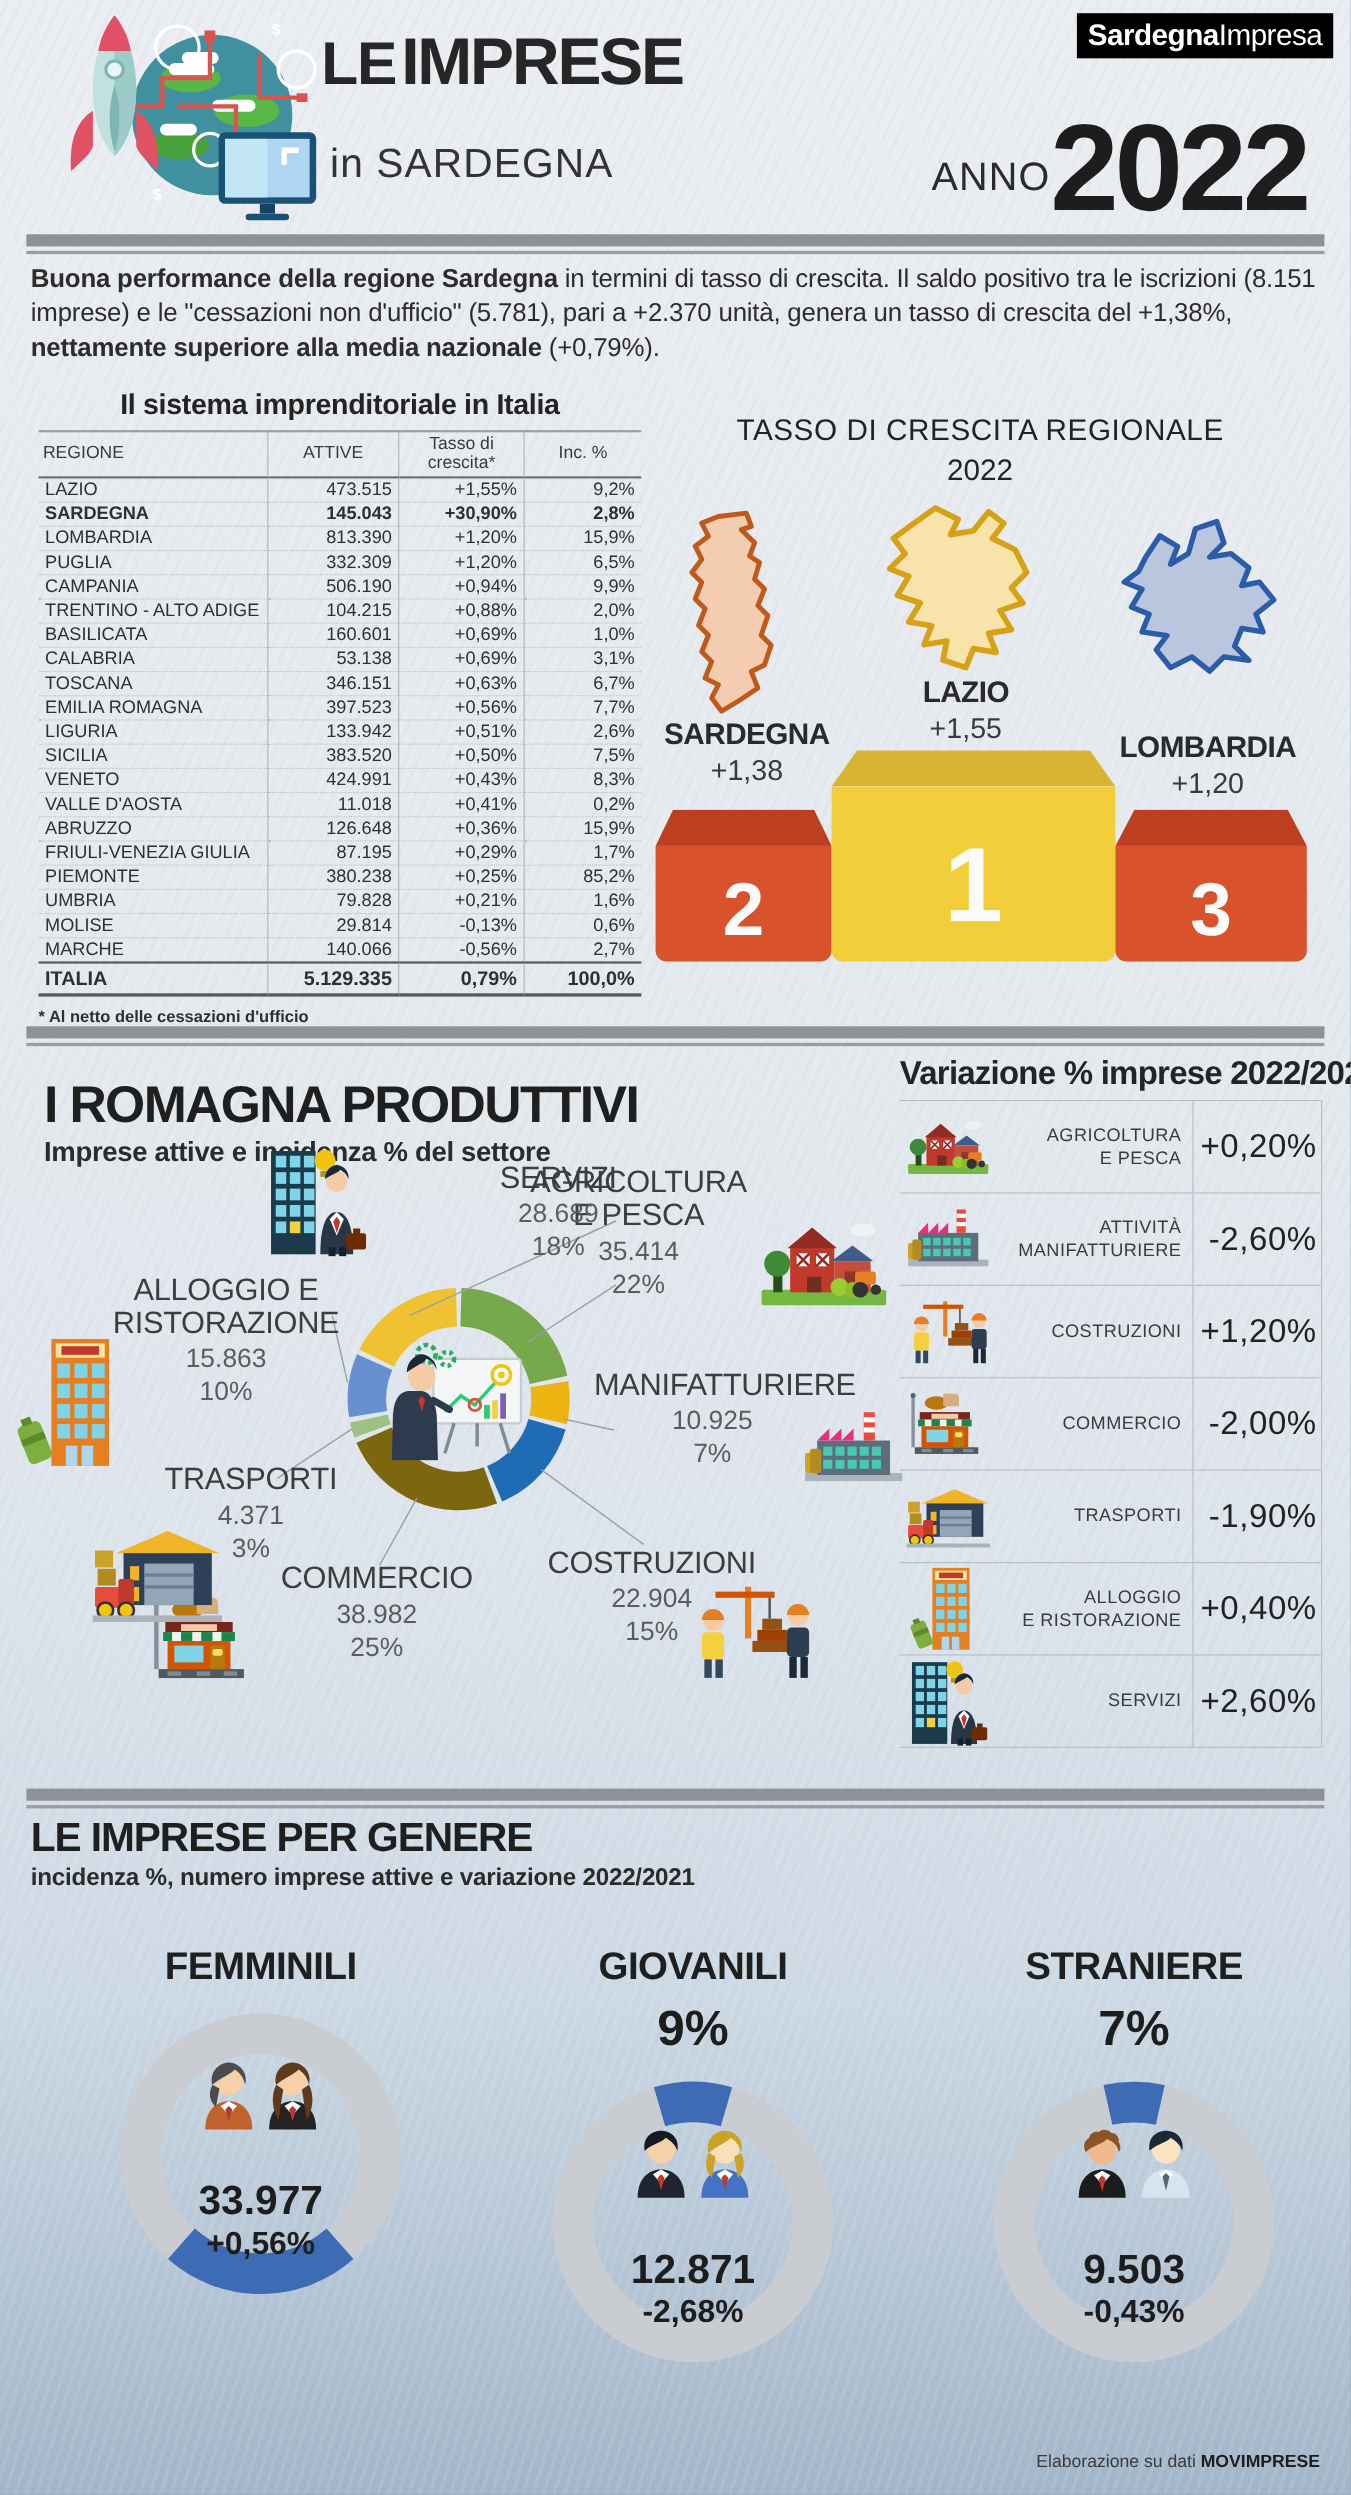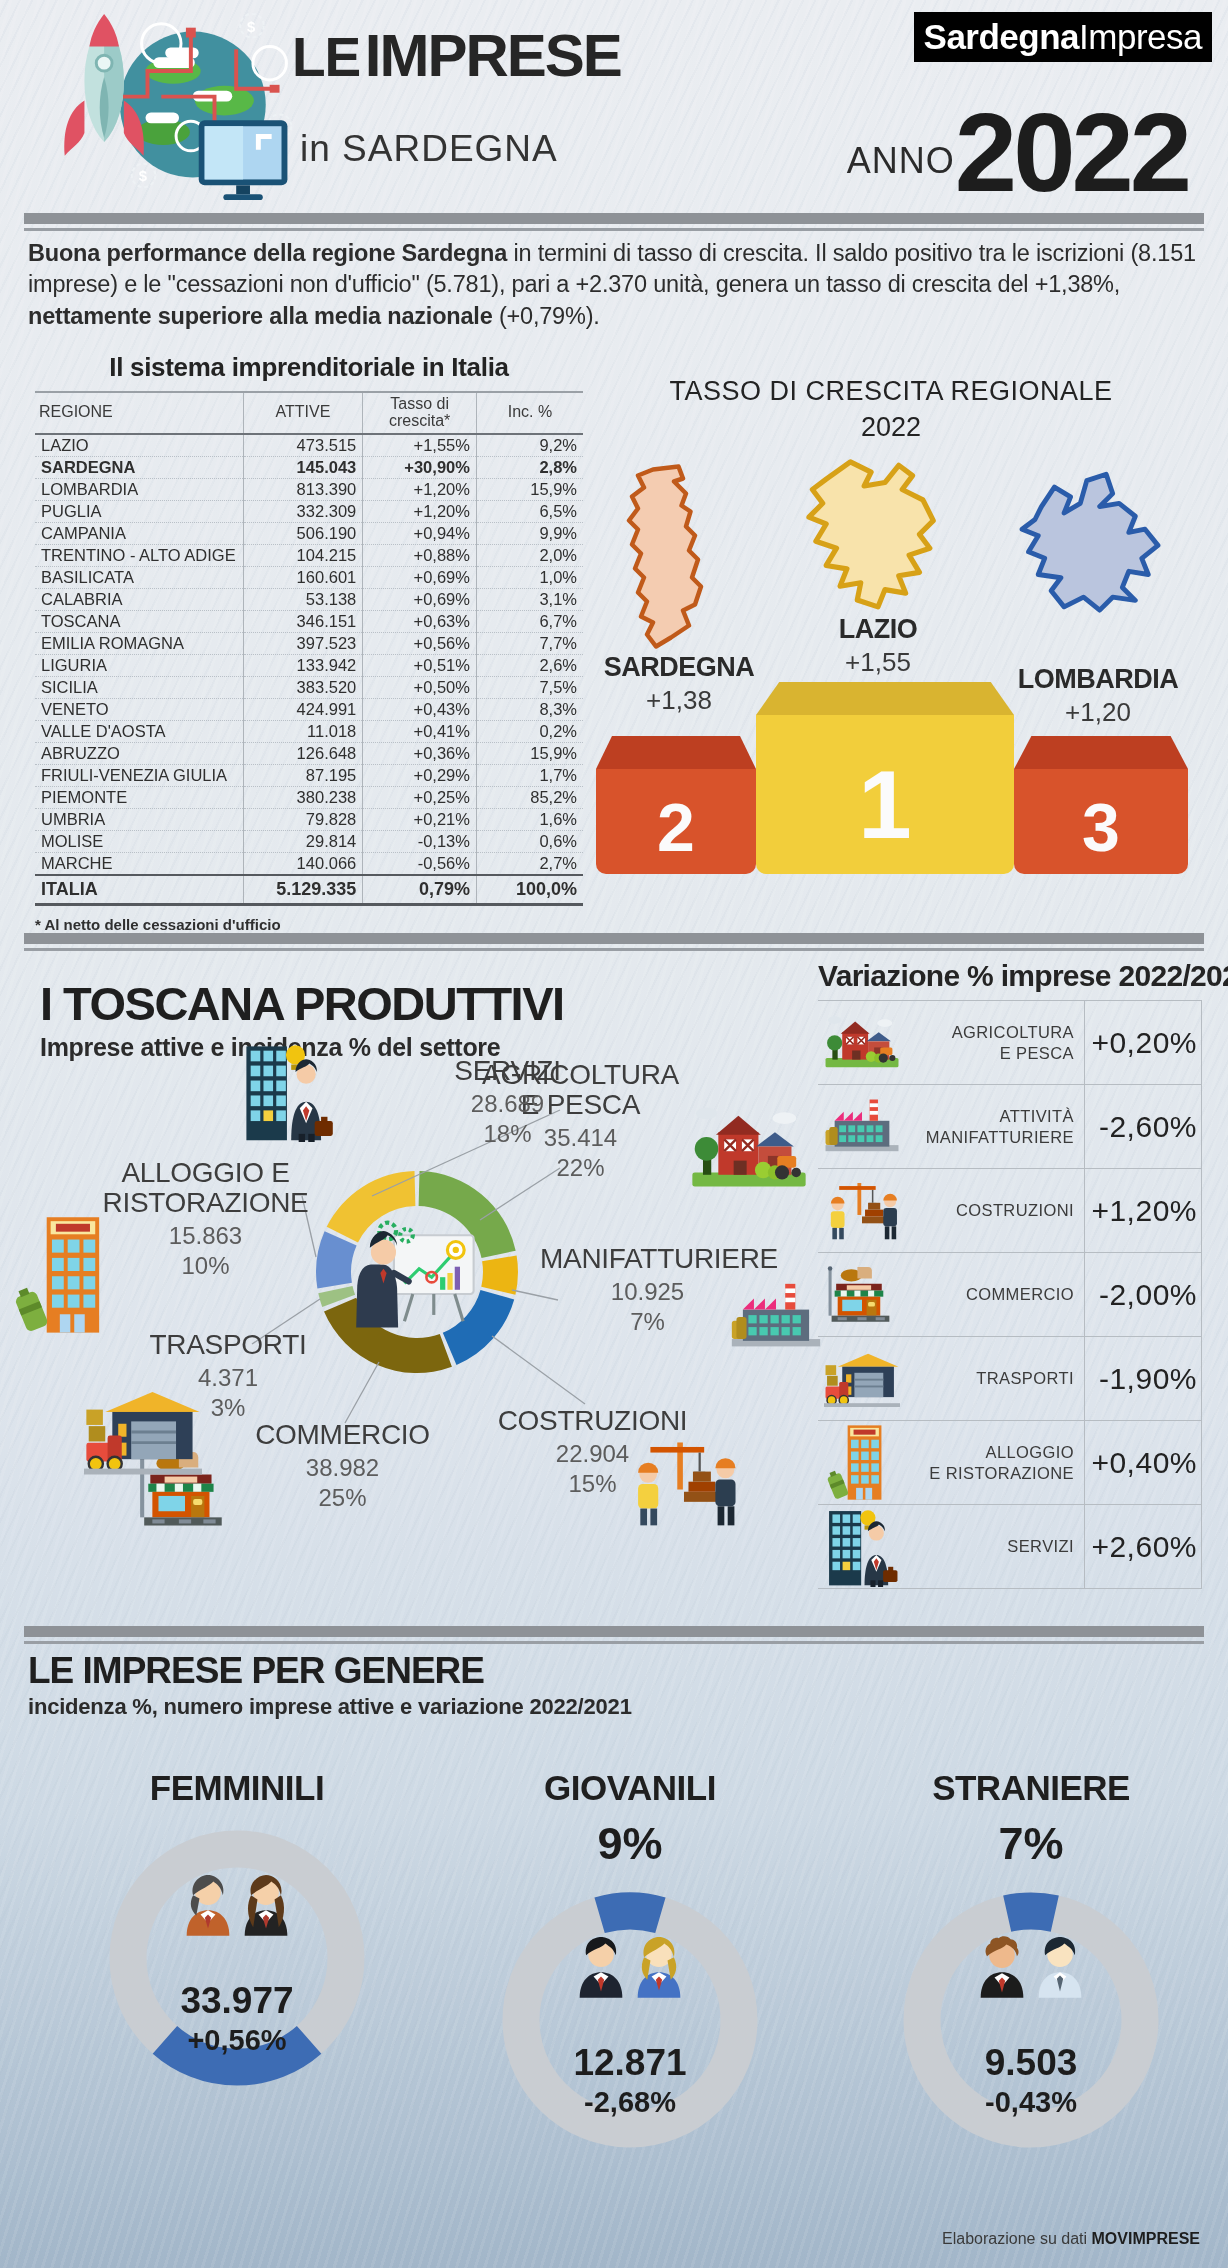--- a/index.html
+++ b/index.html
@@ -8,21 +8,21 @@
     background:linear-gradient(180deg,#eaedf1 0%,#e4e9ee 42%,#dde4ec 62%,#cdd9e4 80%,#b3c4d4 92%,#a2b6c9 100%);}
   .texture{position:absolute;inset:0;pointer-events:none;opacity:.45;
     background:
       repeating-linear-gradient(107deg, rgba(255,255,255,.20) 0 3px, rgba(0,0,0,0) 3px 9px),
       repeating-linear-gradient(-64deg, rgba(160,176,192,.18) 0 2px, rgba(0,0,0,0) 2px 11px);}
   .divider{position:absolute;left:24px;right:24px;}
   .divider .bar{height:11px;background:#8e9297;}
   .divider .line{height:3px;background:#999ea4;margin-top:4px;}
 
   
-  .logo{position:absolute;top:12px;right:16px;background:#000;color:#fff;padding:5px 10px;font-size:35px;letter-spacing:-.5px;}
+  .logo{position:absolute;top:12px;right:16px;background:#000;color:#fff;padding:5px 10px;font-size:27px;letter-spacing:-.5px;}
   .logo b{font-weight:800;}
   .hero-illus{position:absolute;left:42px;top:6px;width:278px;height:202px;}
   .h-title{position:absolute;left:292px;top:28px;line-height:.92;color:#262626;white-space:nowrap;}
   .h-title .le{font-size:55px;font-weight:800;letter-spacing:-1px;}
   .h-title .imprese{font-size:60px;font-weight:800;letter-spacing:-2px;}
   .h-sub{position:absolute;left:300px;top:128px;font-size:37px;color:#333;letter-spacing:1px;}
   .h-sub .in{text-transform:lowercase;}
   .anno{position:absolute;right:40px;top:88px;white-space:nowrap;}
   .anno .lbl{font-size:36px;color:#2b2b2b;letter-spacing:1px;vertical-align:18px;}
   .anno .yr{font-size:112px;font-weight:800;letter-spacing:-4px;color:#1d1d1d;}
@@ -381,21 +381,21 @@
       </div>
     </div>
   </div>
 
   <div class="divider" style="top:933px">
       <div class="bar"></div>
       <div class="line"></div>
     </div>
 
   <div class="sec-title">
-    <h2>I TOSCANA PRODUTTIVI</h2>
+    <h2>I ROMAGNA PRODUTTIVI</h2>
     <div class="sub">Imprese attive e incidenza % del settore</div>
   </div>
 
   <div class="donut-area">
     <svg class="base" viewBox="0 0 816 625">
         <path d="M419.5,171.0 A101,101 0 0 1 515.7,250.7 L481.5,258.1 A66,66 0 0 0 418.6,206.0 Z" fill="#76a94b"></path>
         <path d="M516.6,255.5 A101,101 0 0 1 515.4,294.7 L481.3,286.8 A66,66 0 0 0 482.1,261.2 Z" fill="#ecb512"></path>
         <path d="M514.2,299.5 A101,101 0 0 1 456.5,365.0 L442.8,332.8 A66,66 0 0 0 480.5,290.0 Z" fill="#1f6cb5"></path>
         <path d="M451.9,366.8 A101,101 0 0 1 324.0,311.5 L356.2,297.8 A66,66 0 0 0 439.8,333.9 Z" fill="#7c660e"></path>
         <path d="M322.2,306.9 A101,101 0 0 1 318.3,293.3 L352.5,285.9 A66,66 0 0 0 355.1,294.8 Z" fill="#9dc183"></path>

